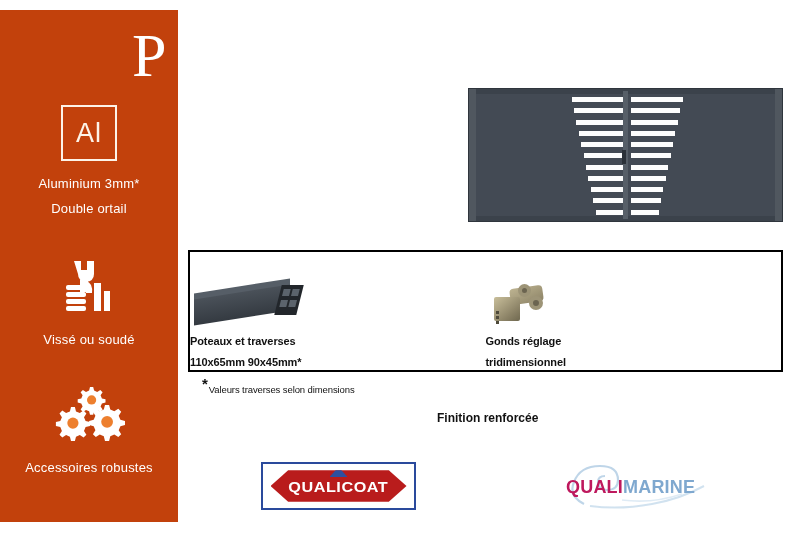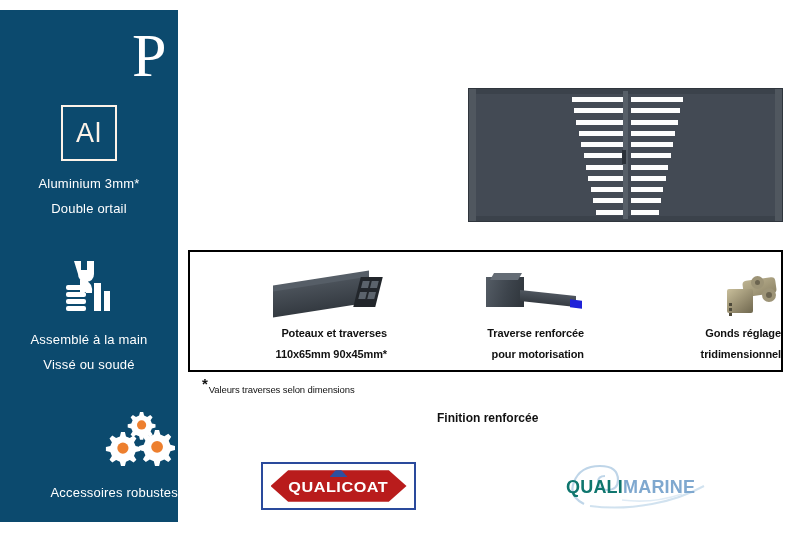--- a/index.html
+++ b/index.html
@@ -13,37 +13,37 @@
     position: relative;
   }
 
   
   .sidebar {
     position: absolute;
     left: 0;
     top: 10px;
     width: 178px;
     height: 512px;
-    background: #0c4a6e;
+    background: #c2410c;
     display: flex;
     flex-direction: column;
     align-items: center;
   }
 
   .side-feature {
     width: 100%;
     display: flex;
     flex-direction: column;
     align-items: center;
     color: #ffffff;
   }
 
   .side-feature.f1 { margin-top: 95px; }
   .side-feature.f2 { margin-top: 38px; }
-  .side-feature.f3 { margin-top: 34px; align-items: flex-end; }
+  .side-feature.f3 { margin-top: 34px; }
 
   .side-icon {
     display: flex;
     align-items: center;
     justify-content: center;
     margin-bottom: 11px;
   }
 
   .al-box {
     width: 56px;
@@ -164,22 +164,22 @@
     top: 250px;
     width: 595px;
     height: 122px;
     border: 2px solid #000000;
     display: flex;
   }
   .feature-cell {
     flex: 1;
     display: flex;
     flex-direction: column;
-    align-items: flex-end;
-    padding-top: 16px;
+    align-items: flex-start;
+    padding-top: 24px;
     position: relative;
   }
   .feature-cell + .feature-cell::before {
     content: "";
   }
   .feat-img {
     height: 54px;
     display: flex;
     align-items: center;
     justify-content: center;
@@ -360,21 +360,21 @@
   }
   .qm-text {
     position: absolute;
     left: 6px;
     top: 17px;
     font-size: 18px;
     font-weight: bold;
     letter-spacing: 0.2px;
     white-space: nowrap;
   }
-  .qm-text .a { color: #0f766e; margin-top: 37px; }
+  .qm-text .a { color: #be185d; margin-top: 37px; }
   .qm-text .b { color: #7fa8cf; }
 </style>
 </head>
 <body>
 
 <div class="sidebar">
 
   <div class="side-feature f1">
     <div class="side-icon">
       <div class="al-box">
@@ -399,21 +399,20 @@
         <rect x="10" y="47" width="20" height="5" rx="2" fill="#ffffff"></rect>
         <path d="M8 26 Q2 30 4 42 Q6 54 16 54 L28 54 L28 26 Z" fill="#ffffff" opacity="0.0"></path>
         <path d="M9 24 Q3 28 4 40 Q5 53 15 53 L26 53 L26 24 Z" fill="none"></path>
 
         <path d="M30 22 Q37 24 36 34 L30 34 Z" fill="#ffffff"></path>
 
         <rect x="38" y="24" width="7" height="28" fill="#ffffff"></rect>
         <rect x="48" y="32" width="6" height="20" fill="#ffffff"></rect>
       </svg>
     </div>
-    <div class="side-line">Assemblé à la main</div>
     <div class="side-line">Vissé ou soudé</div>
   </div>
 
   <div class="side-feature f3">
     <div class="side-icon">
       <svg width="78" height="58" viewBox="0 0 78 58">
         <g fill="#ffffff">
 
           <path d="M40 0 l3.2 0 .9 3.6 3.1 1.3 3.1-2 2.3 2.3-2 3.1 1.3 3.1 3.6.9 0 3.2-3.6.9-1.3 3.1 2 3.1-2.3 2.3-3.1-2-3.1 1.3-.9 3.6-3.2 0-.9-3.6-3.1-1.3-3.1 2-2.3-2.3 2-3.1-1.3-3.1-3.6-.9 0-3.2 3.6-.9 1.3-3.1-2-3.1 2.3-2.3 3.1 2 3.1-1.3z"></path>
           <circle cx="41.6" cy="12.9" r="4.6" fill="#ED7F2E"></circle>
@@ -487,31 +486,20 @@
             <i></i>
             <i></i>
           </div>
       </div>
     </div>
     <div class="feat-label">Poteaux et traverses</div>
     <div class="feat-label l2">110x65mm 90x45mm*</div>
   </div>
 
 
-  <div class="feature-cell">
-    <div class="feat-img">
-      <div class="motor">
-        <div class="blk"></div>
-        <div class="arm"></div>
-        <div class="tip"></div>
-      </div>
-    </div>
-    <div class="feat-label">Traverse renforcée</div>
-    <div class="feat-label l2">pour motorisation</div>
-  </div>
 
   <div class="feature-cell">
     <div class="feat-img">
       <div class="hinge">
         <div class="arm2"></div>
         <div class="plate"></div>
         <div class="ring r1"></div>
         <div class="ring r2"></div>
         <div class="dots">
             <i></i>

